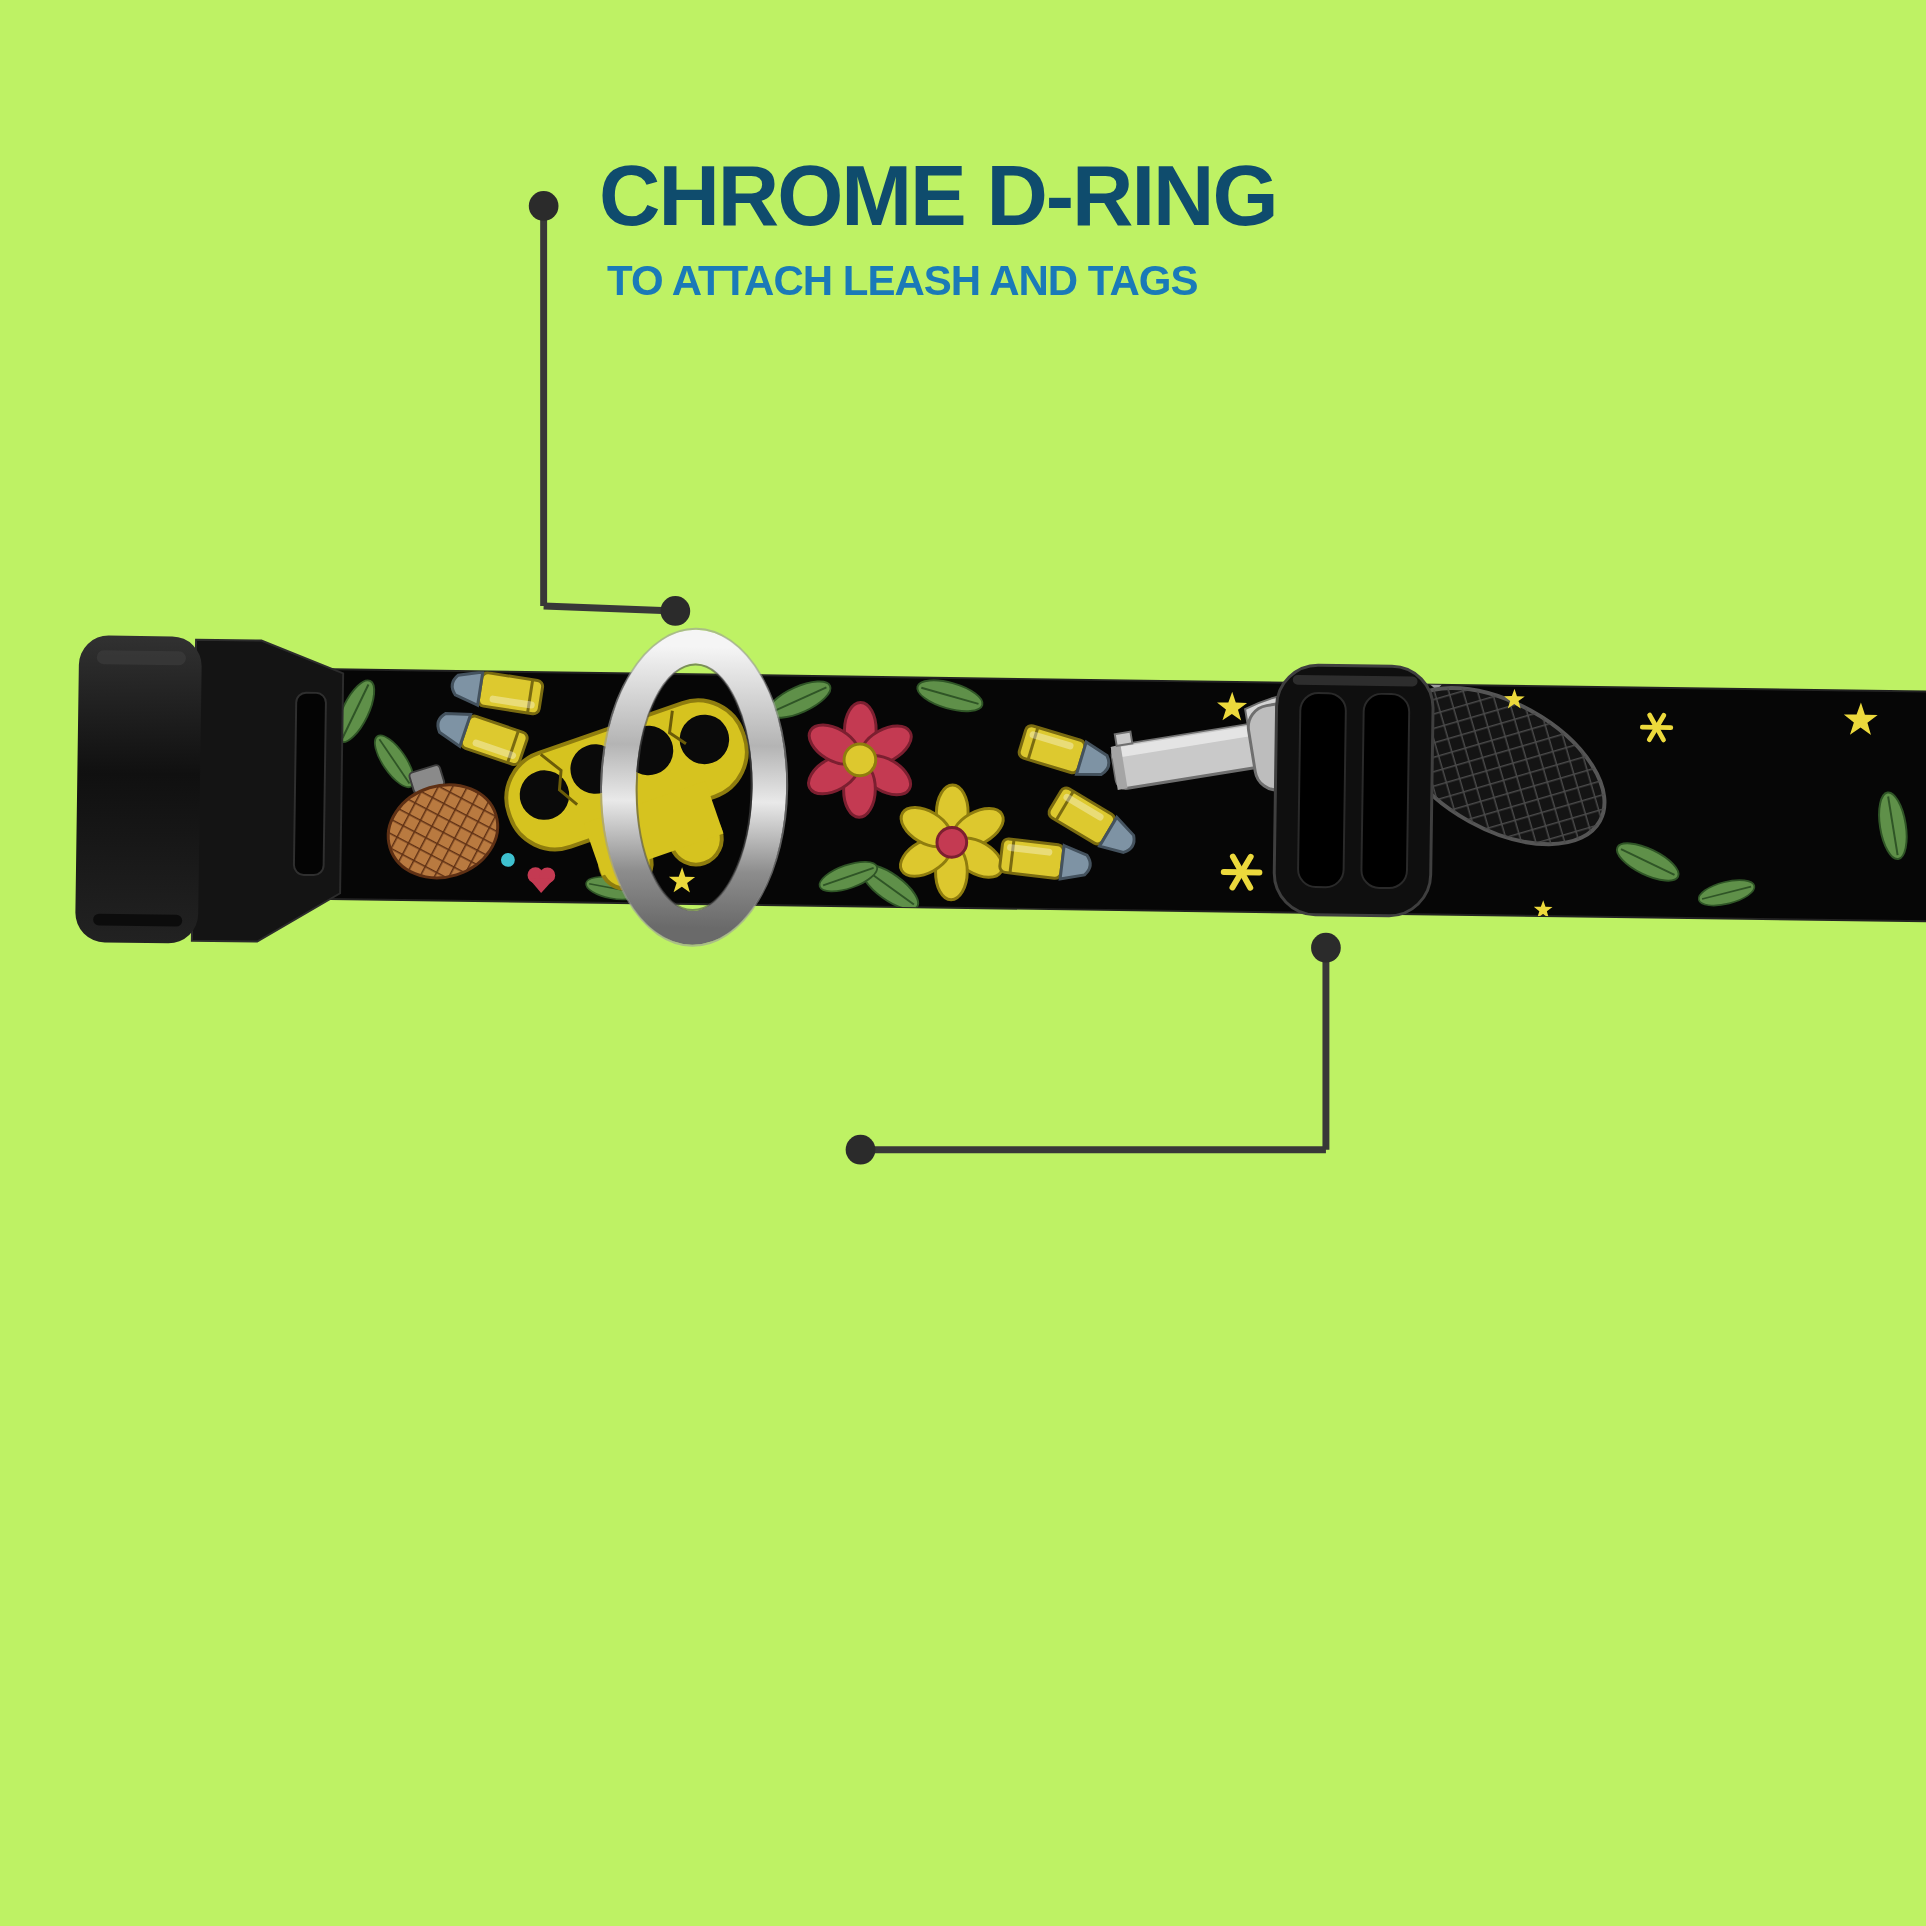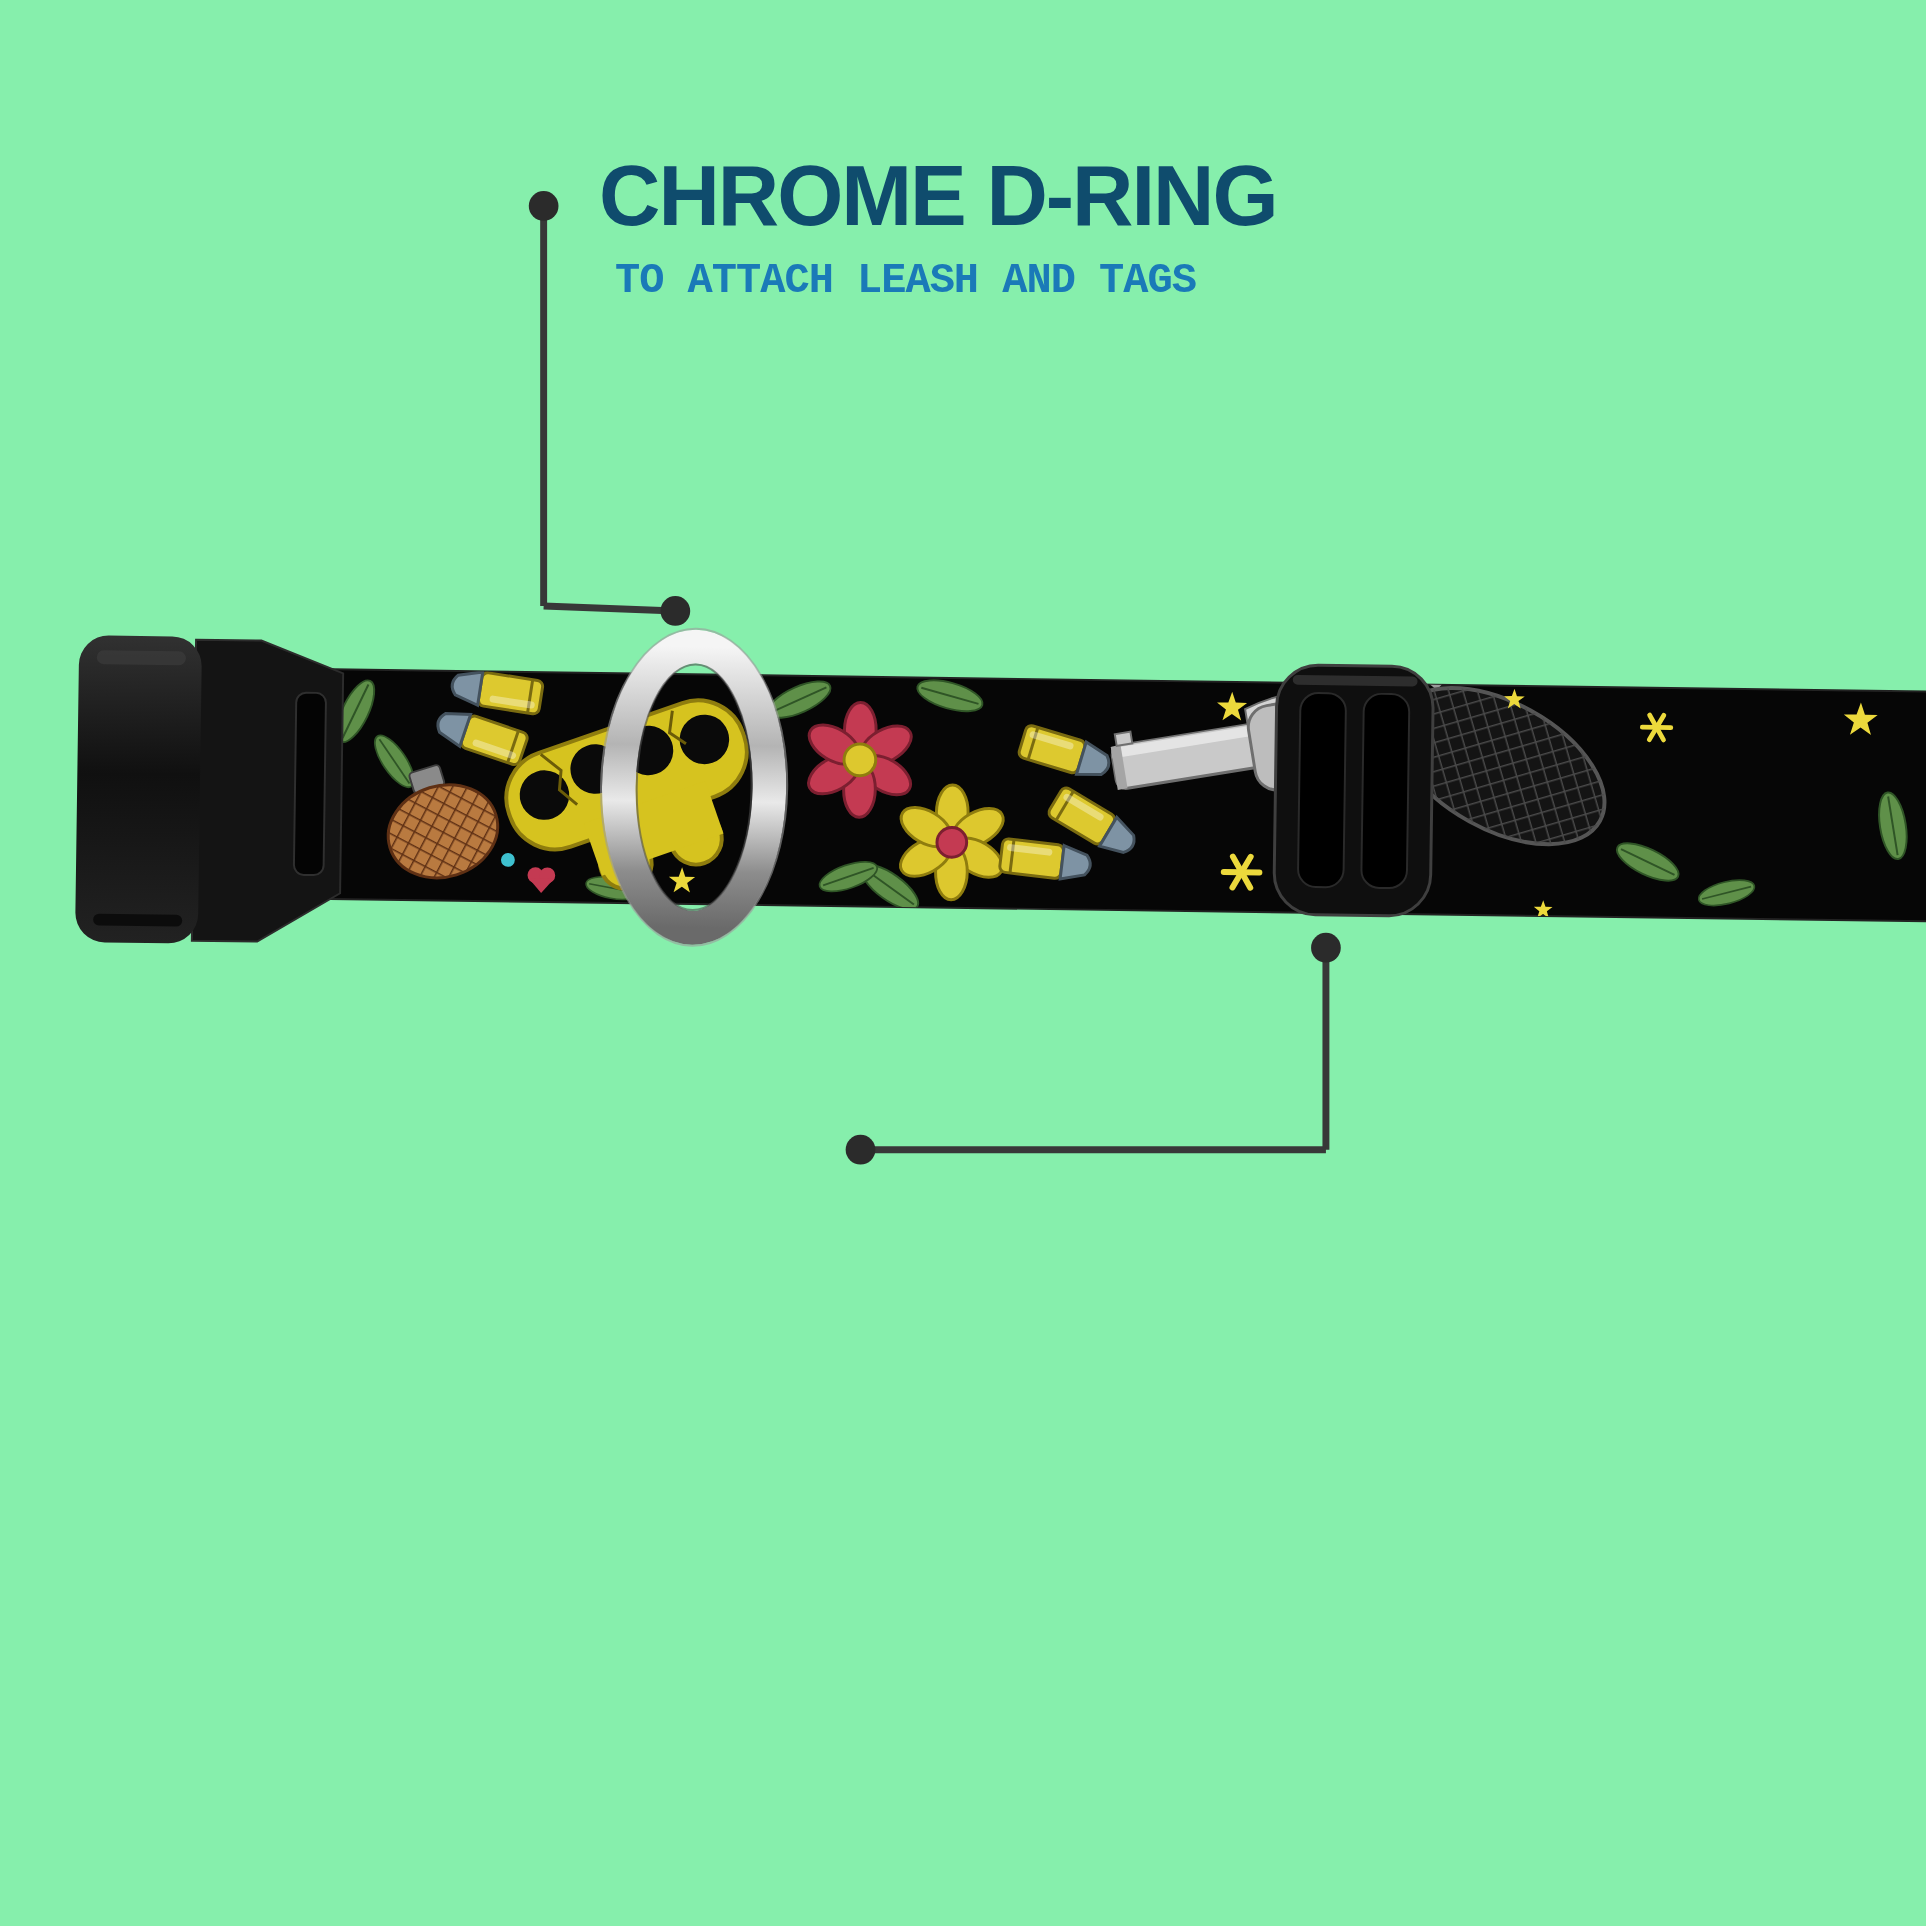--- a/index.html
+++ b/index.html
@@ -1,45 +1,44 @@
 <!DOCTYPE html>
 <html style="--title: #0f4c6d; --subtitle: #1a7ab8; --leader: #383838; --leaderDot: #2b2b2b; --strap: #060606; --plasticDark: #141414; --chromeLight: #f2f2f2; --chromeDark: #6f6f6f; --bulletBrass: #ddc92f; --bulletTip: #7e93a4; --knuckles: #d6c31f; --flowerRed: #c43a52; --flowerYellow: #ddc82e; --leafGreen: #5f9049; --grenadeOrange: #b97a40; --starYellow: #ecd93c; --gunmetal: #c9c9c9;"><head>
 <meta charset="utf-8">
 <style>
   html, body { margin: 0; padding: 0; background: #ffffff; }
   .stage {
     position: relative;
     width: 1927px;
     height: 1927px;
-    background: #86efac;
+    background: #bef264;
     overflow: hidden;
     font-family: "Liberation Sans", sans-serif;
   }
   .stage svg.scene {
     position: absolute;
     inset: 0;
     width: 1927px;
     height: 1927px;
     display: block;
   }
   .callout { position: absolute; }
   .callout h1 {
     margin: 0;
     color: var(--title, #0f4c6d);
     font-weight: 800;
     line-height: 1;
     white-space: nowrap;
   }
   .callout h2 {
-    margin: 16px;
+    margin: 8px;
     color: var(--subtitle, #1a7ab8);
     font-weight: 700;
     line-height: 1;
     white-space: nowrap;
-    font-family: Liberation Mono, monospace;
   }
   .callout.top { left: 599px; top: 153px; }
   .callout.top h1 { font-size: 85px; letter-spacing: -2px; }
   .callout.top h2 { font-size: 42px; letter-spacing: -1px; margin-top: 22px; }
   .callout.bottom { left: 426px; top: 1170px; }
   .callout.bottom h1 { font-size: 95px; letter-spacing: -3px; }
   .callout.bottom h2 { font-size: 46px; letter-spacing: -1px; margin-top: 26px; }
 </style>
 </head>
 <body>

